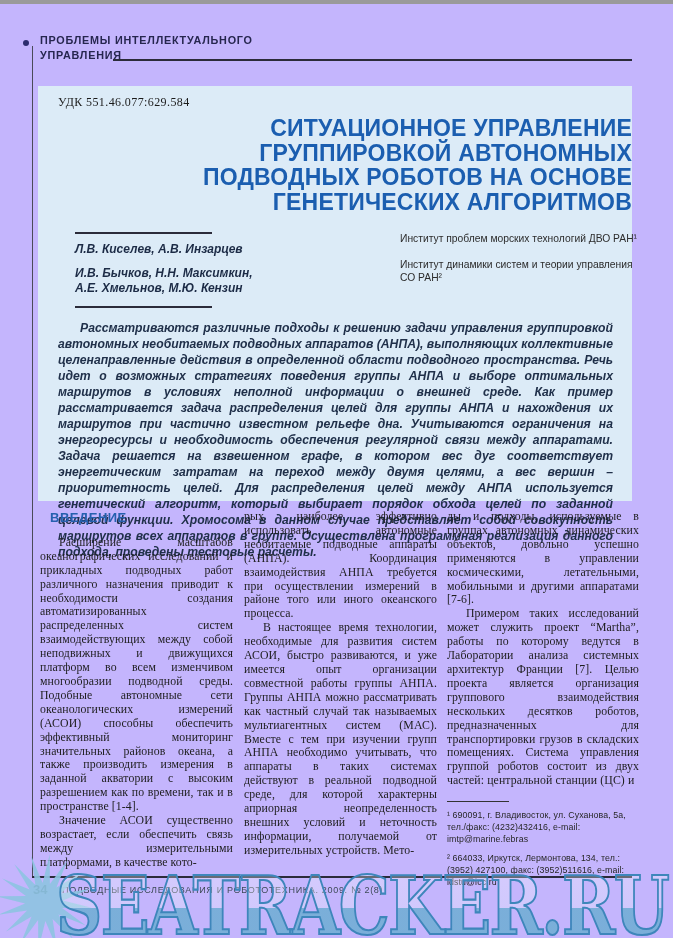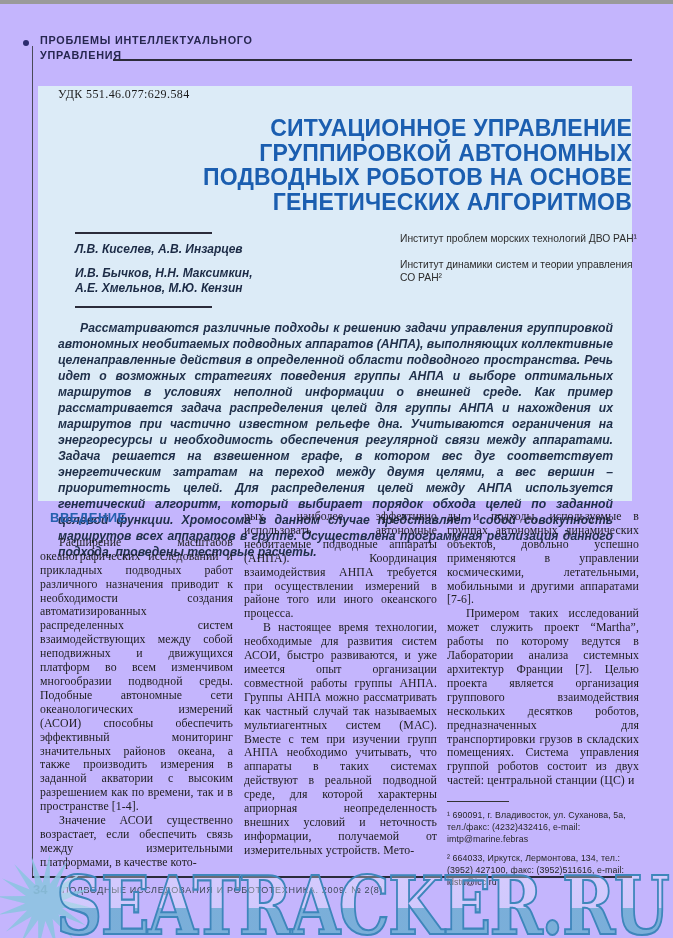--- a/index.html
+++ b/index.html
@@ -15,21 +15,21 @@
     border-radius:50%; background:#2c2c6e; }
   .kicker { position:absolute; left:40px; top:29px; color:#26264f;
     font-size:11.5px; font-weight:bold; letter-spacing:0.8px; line-height:15px;
     transform:scaleX(0.94); transform-origin:left top; }
   .kicker span { display:block; }
   .kicker-rule { position:absolute; left:113px; top:55px; width:519px; height:2px; background:#2b2b3a; }
   .vline { position:absolute; left:32px; top:42px; width:1px; height:831px; background:#4a4a58; }
 
   
   .panel { position:absolute; left:38px; top:82px; width:594px; height:415px; background:#dcebf7; }
-  .udk { position:absolute; left:20px; top:1px; font-family:"Liberation Serif", serif;
+  .udk { position:absolute; left:20px; top:9px; font-family:"Liberation Serif", serif;
     font-size:12px; letter-spacing:0.4px; color:#1b1b1b; }
   .title { position:absolute; left:0; right:0; top:30px; text-align:center;
     color:#1b5eb0; font-weight:bold; font-size:23px; line-height:24.5px; letter-spacing:0.2px; }
   .title span { display:block;text-align:right; }
 
   .byline { position:absolute; left:0; top:146px; width:100%; }
   .authors { position:absolute; left:37px; width:175px; color:#1c2b46; }
   .author-rule { width:137px; height:2px; background:#2b2b3a; }
   .author-rule.top { margin-bottom:8px; }
   .author-rule.bot { margin-top:10px; }

